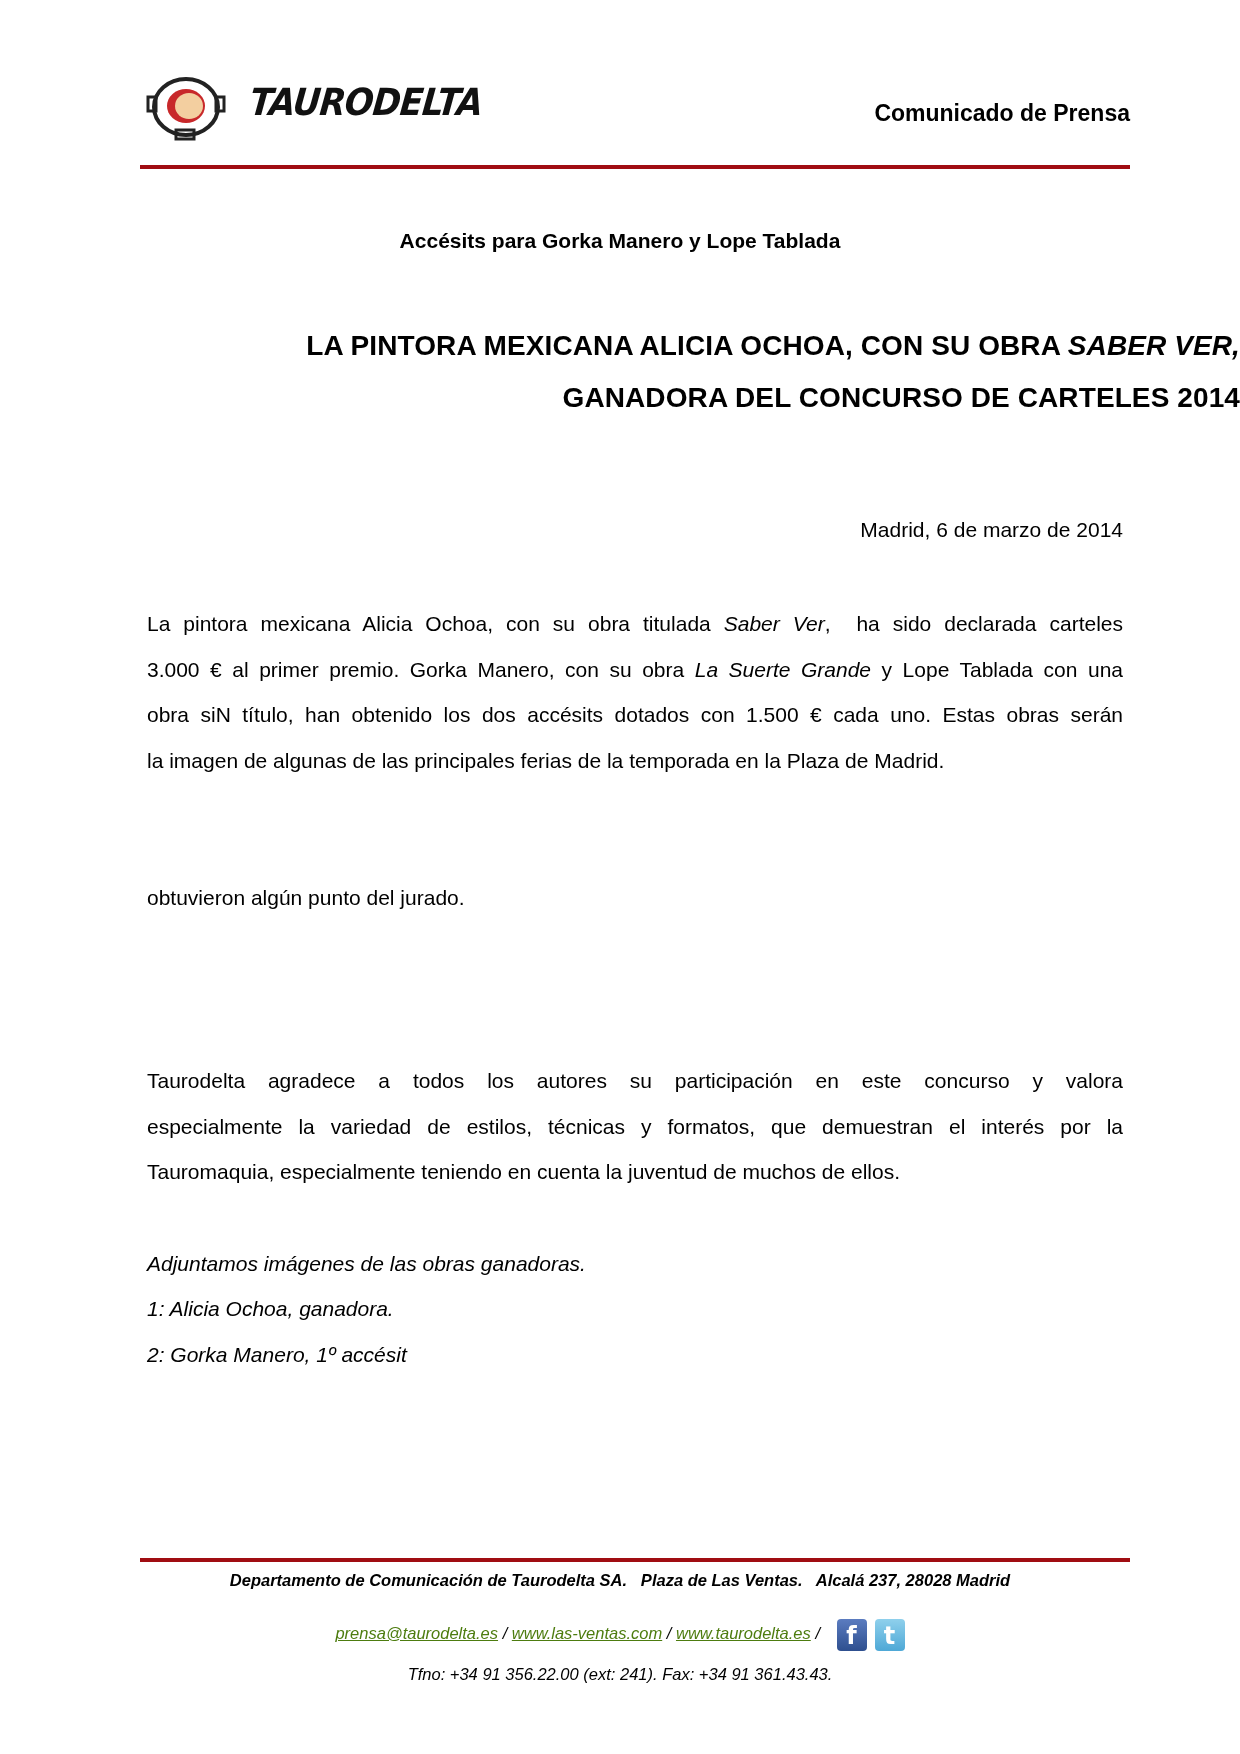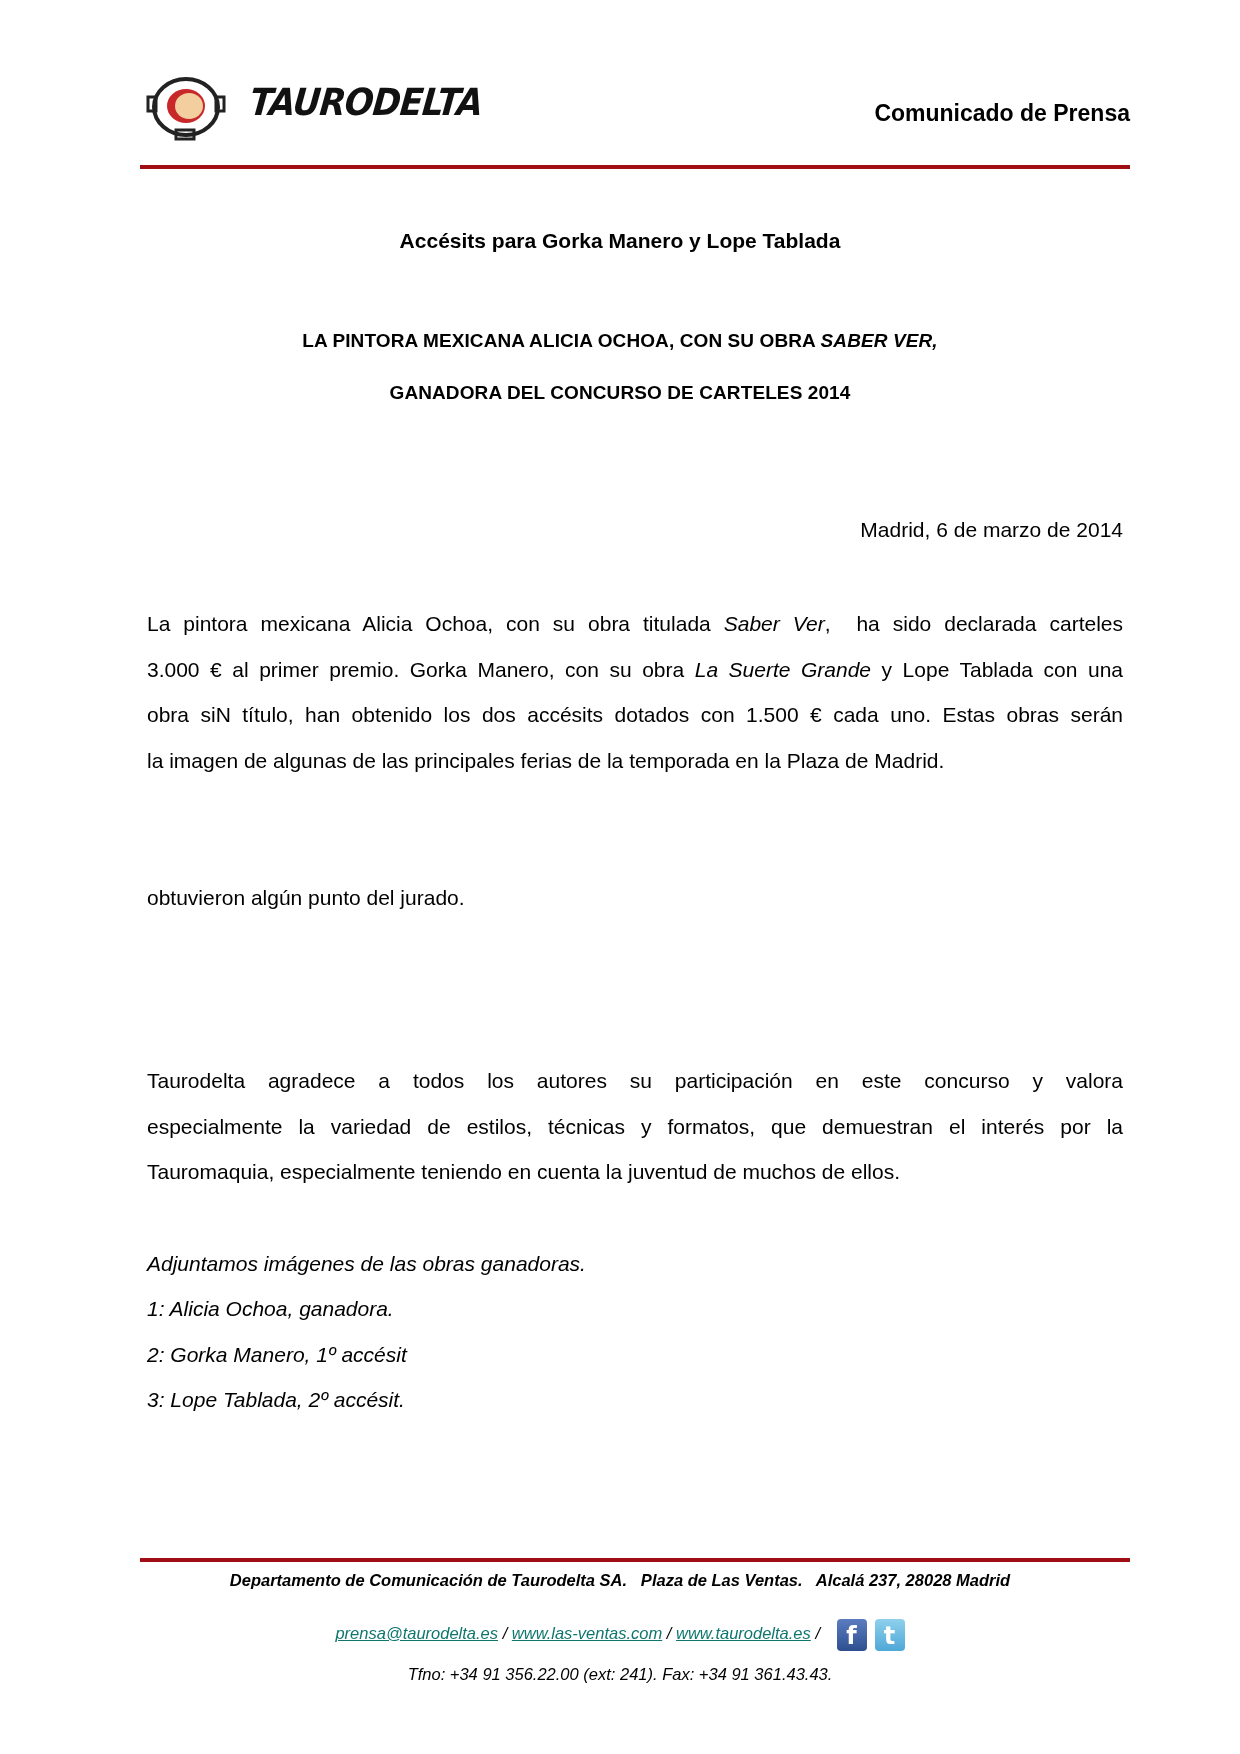--- a/index.html
+++ b/index.html
@@ -10,38 +10,38 @@
   .logo-text { position: absolute; left: 104px; top: 10px; font-family: "DejaVu Sans", sans-serif;
                font-weight: bold; font-style: italic; font-size: 34px; letter-spacing: -1px;
                color: #111; transform: scaleY(1.1) skewX(-6deg); }
   .press-label { right: 110px; top: 100px; font-family: "Liberation Sans", sans-serif;
                  font-weight: bold; font-size: 23px; }
   .rule { left: 140px; width: 990px; height: 4px; background: #a00d12; }
   .rule.top { top: 165px; }
   .rule.bottom { top: 1558px; }
   .center { left: 0; width: 1240px; text-align: center; }
   .subtitle { top: 229px; font-weight: bold; font-size: 21px; }
-  .headline { font-weight: bold; font-size: 19px; letter-spacing: 0.1px; }
+  .headline { font-weight: bold; font-size: 28px; letter-spacing: 0.1px; text-align: right; }
   .headline.l1 { top: 330px; }
   .headline.l2 { top: 382px; }
   .date { right: 117px; top: 518px; font-size: 21px; }
   .body-text { left: 147px; width: 976px; font-size: 21px; line-height: 45.7px; text-align: justify; }
   .para1 { top: 601px; }
   .para2 { top: 875px; }
   .para3 { top: 1058px; text-align-last: left; }
   .para-line { display: block; text-align: justify; text-align-last: justify; height: 45.7px; white-space: nowrap; }
   .para-line.last { text-align-last: left; }
   .para-line .seg { white-space: pre; }
   em { font-style: italic; }
   .attach { left: 147px; top: 1241px; font-size: 21px; font-style: italic; line-height: 45.3px; }
   .attach div { height: 45.3px; }
   .footer1 { top: 1571px; font-size: 16.5px; font-style: italic; font-weight: bold; }
   .footer2 { top: 1665px; font-size: 16.5px; font-style: italic; }
   .footer3 { top: 1619px; font-size: 16.5px; font-style: italic; }
-  .footer3 a { color: #0f766e; text-decoration: underline; }
+  .footer3 a { color: #4d7c0f; text-decoration: underline; }
   .social { display: inline-block; width: 30px; height: 32px; vertical-align: middle; margin-left: 12px;
             border-radius: 4px; color: #fff; font-weight: bold; font-style: normal;
             font-family: "DejaVu Sans", sans-serif; text-align: center; line-height: 34px; font-size: 24px; }
   .fb { background: linear-gradient(#5b7cc0, #2e4f8f); }
   .tw { background: linear-gradient(#8fd0ec, #4ea8d6); margin-left: 8px; }
 </style>
 </head>
 <body>
 
 <div class="abs logo">
@@ -80,21 +80,20 @@
 <div class="abs body-text para3">
   <span class="para-line">Taurodelta agradece a todos los autores su participación en este concurso y valora</span>
   <span class="para-line">especialmente la variedad de estilos, técnicas y formatos, que demuestran el interés por la</span>
   <span class="para-line last">Tauromaquia, especialmente teniendo en cuenta la juventud de muchos de ellos.</span>
 </div>
 
 <div class="abs attach">
   <div>Adjuntamos imágenes de las obras ganadoras.</div>
   <div>1: Alicia Ochoa, ganadora.</div>
   <div>2: Gorka Manero, 1º accésit</div>
-  <div>3: Lope Tablada, 2º accésit.</div>
 </div>
 
 <div class="abs rule bottom"></div>
 <div class="abs center footer1" style="white-space: pre;">Departamento de Comunicación de Taurodelta SA.   Plaza de Las Ventas.   Alcalá 237, 28028 Madrid</div>
 <div class="abs center footer2">Tfno: +34 91 356.22.00 (ext: 241). Fax: +34 91 361.43.43.</div>
 <div class="abs center footer3">
   <a>prensa@taurodelta.es</a><span style="white-space: pre;"> / </span><a>www.las-ventas.com</a><span style="white-space: pre;"> / </span><a>www.taurodelta.es</a><span style="white-space: pre;"> / </span><span class="social fb">f</span><span class="social tw">t</span>
 </div>
 
 </body></html>

